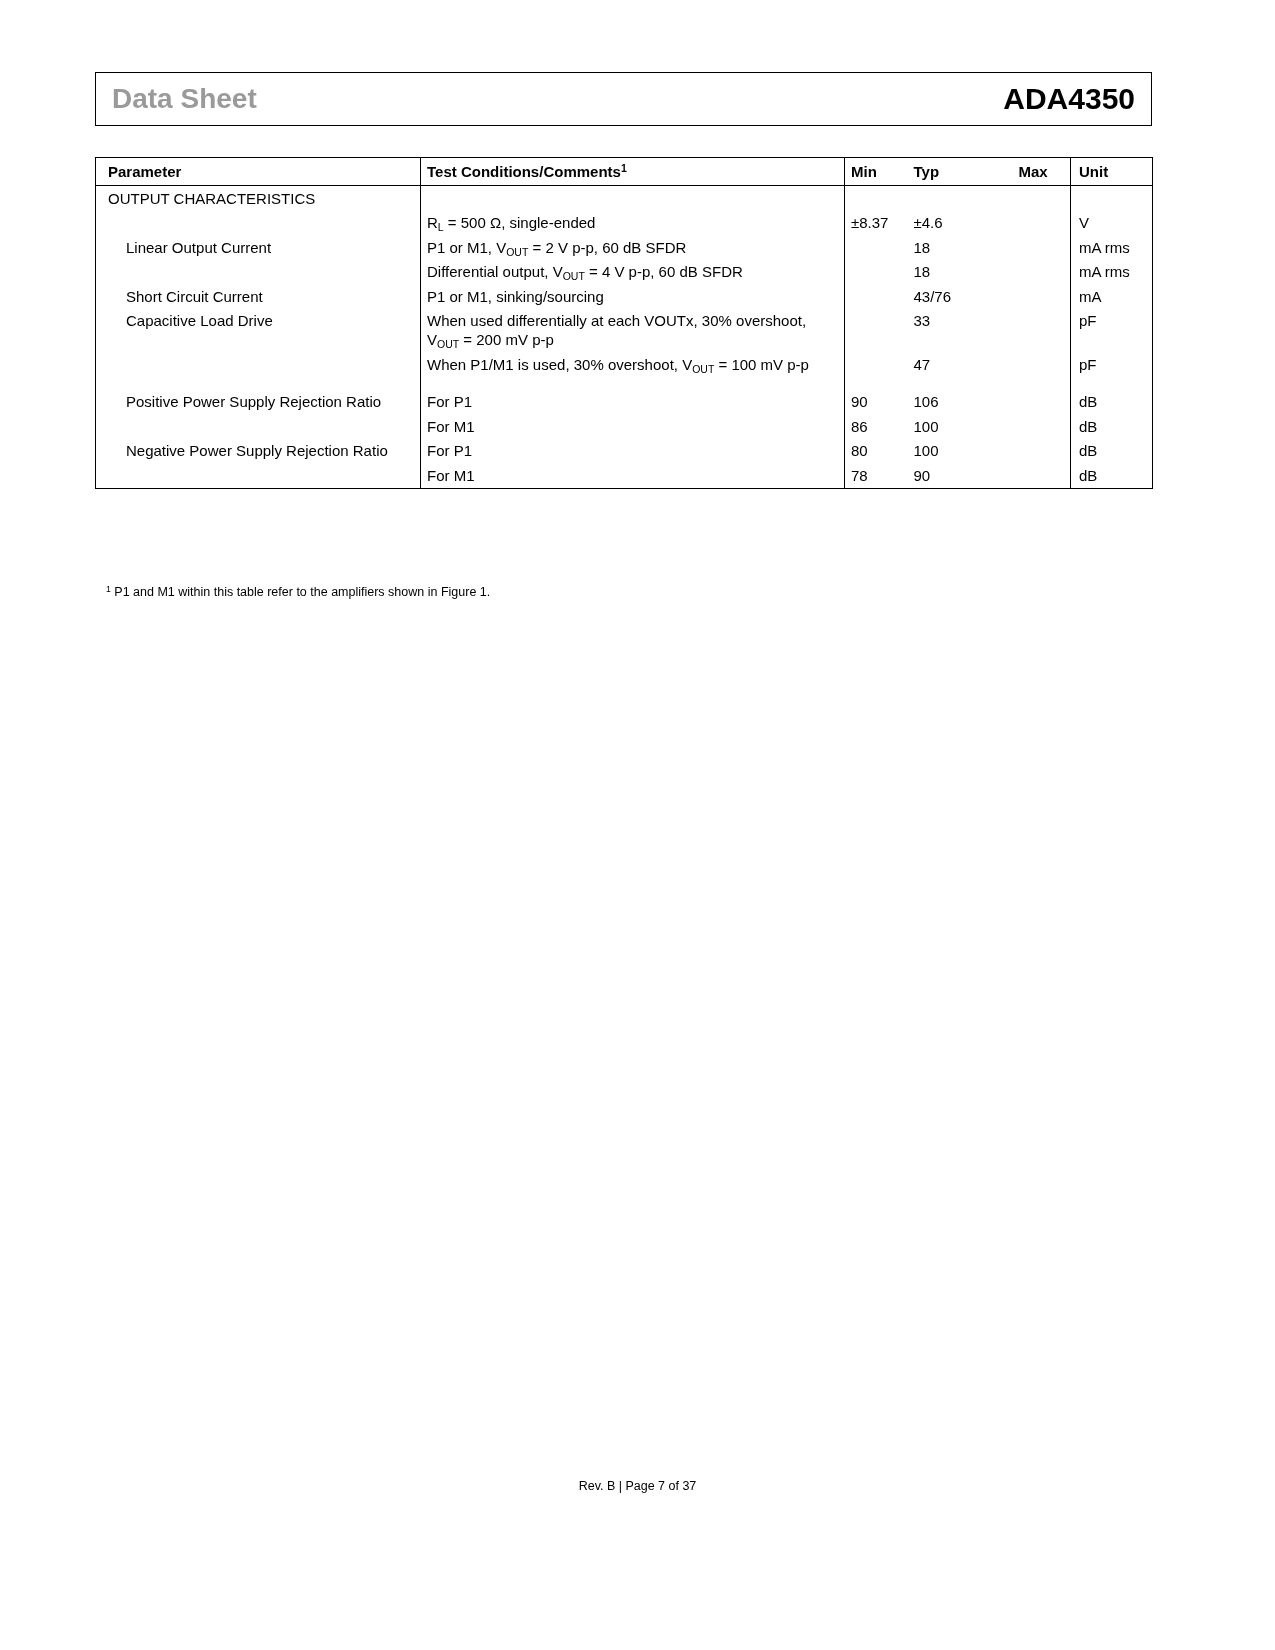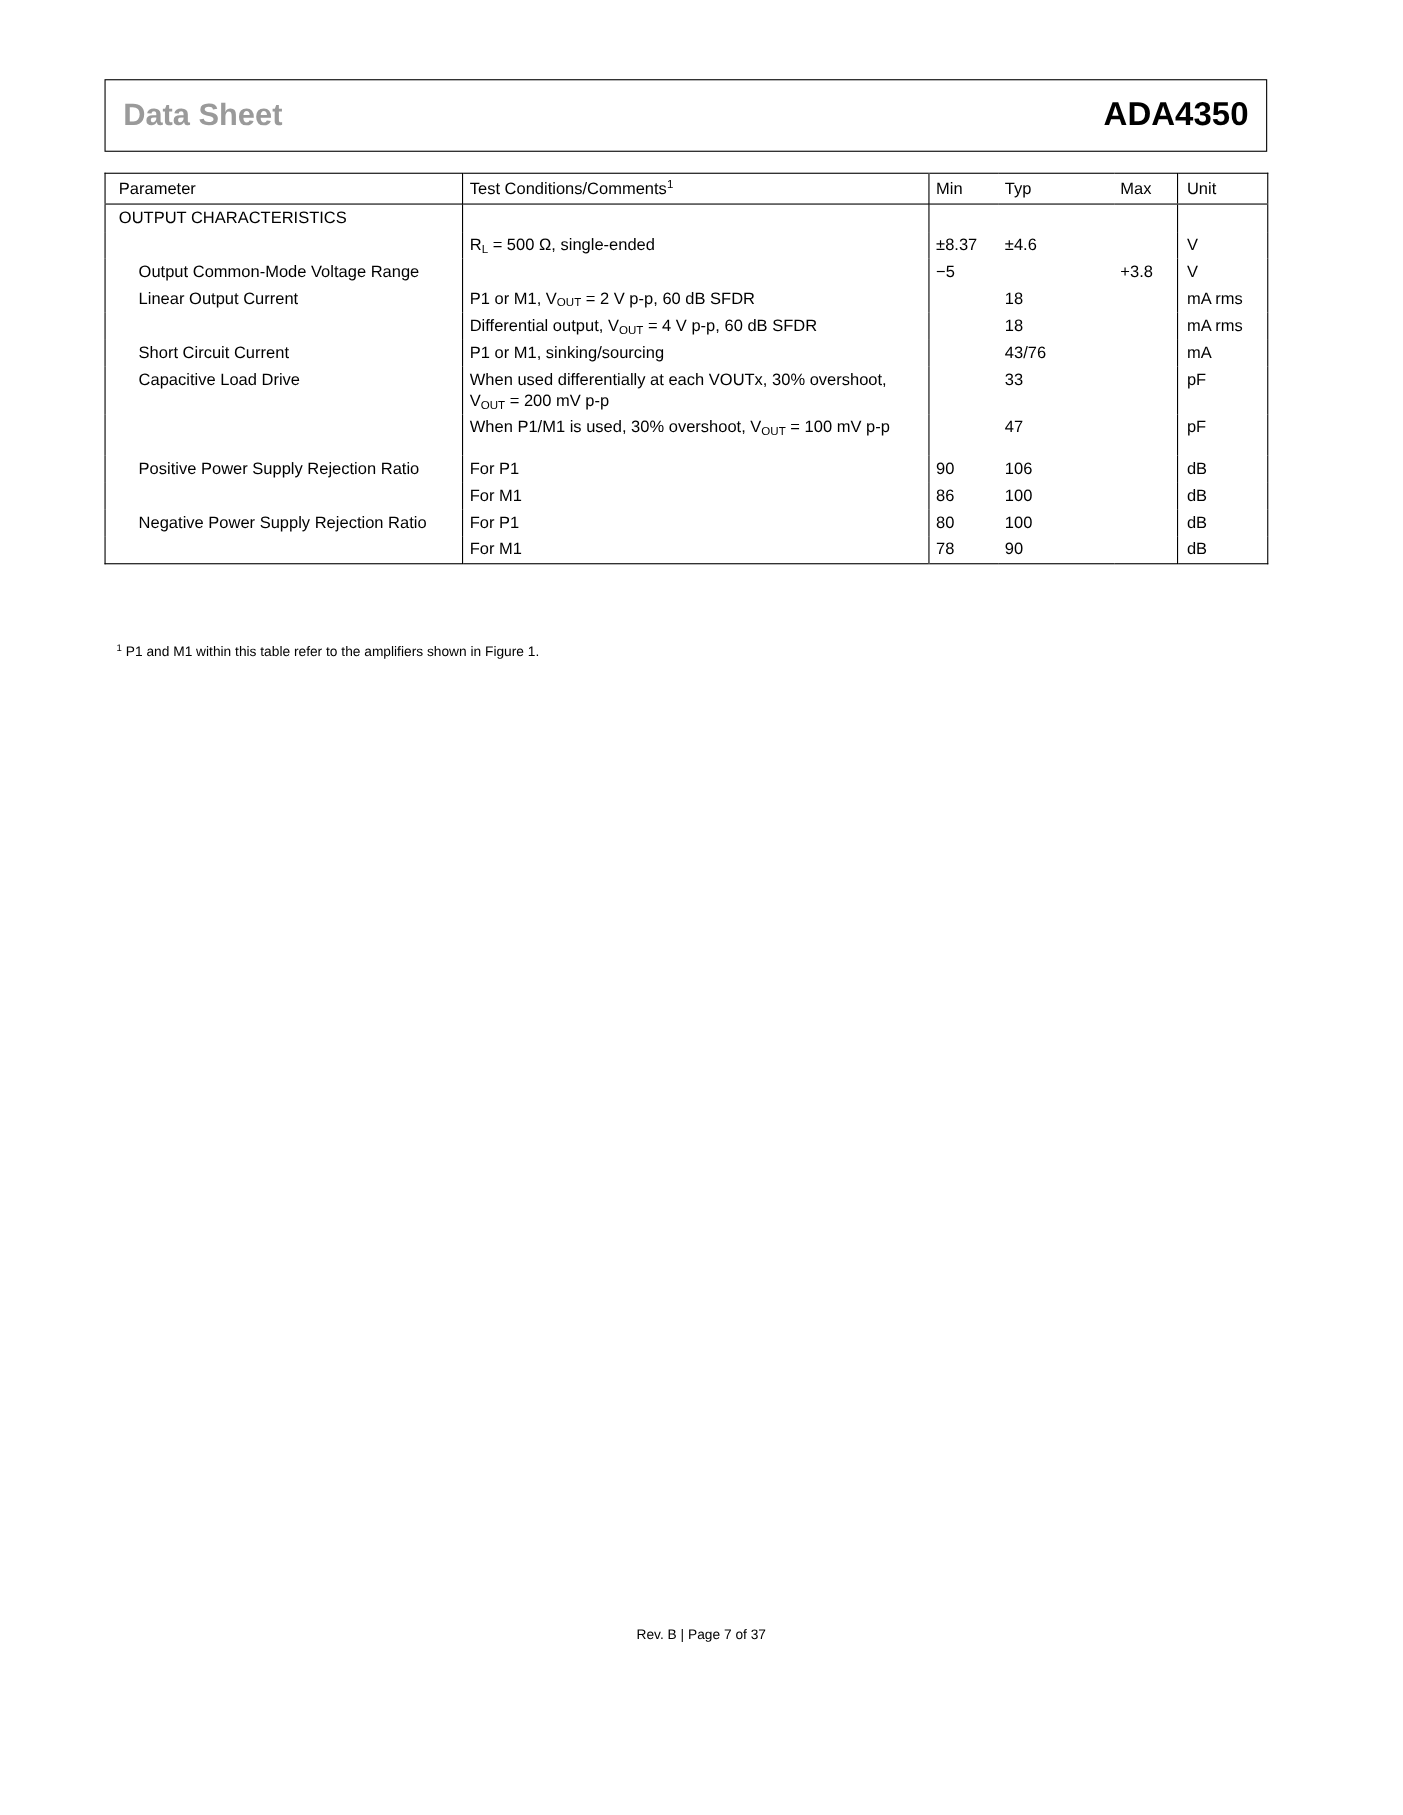--- a/index.html
+++ b/index.html
@@ -15,21 +15,21 @@
     font-family: "Liberation Sans", sans-serif;
     overflow: hidden;
   }
 
   
   .header-box {
     position: absolute;
     left: 95px;
     top: 72px;
     width: 1057px;
-    height: 66px;
+    height: 54px;
     border: 1.5px solid #000;
     box-sizing: border-box;
     display: flex;
     align-items: center;
     justify-content: space-between;
     padding: 0 16px;
   }
   .doc-type {
     font-size: 28px;
     font-weight: bold;
@@ -56,21 +56,21 @@
     border-bottom-width: 1.5px;
   }
   .spec-table th, .spec-table td {
     padding: 2.5px 6px 3px 6px;
     vertical-align: top;
     text-align: left;
     font-weight: normal;
     overflow: hidden;
   }
   .spec-table thead th {
-    font-weight: normal;
+    font-weight: bold;
     border-bottom: 1.5px solid #000;
     padding-top: 4px;
     padding-bottom: 4px;
   }
   th.cp, td.cp { border-right: 1px solid #000; padding-left: 12px; }
   th.cc, td.cc { border-right: 1px solid #000; }
   th.cu, td.cu { border-left: 1px solid #000; padding-left: 8px; }
   tr.sec td { border-top: 1px solid #000; }
   tr:not(.sec) td.cp { padding-left: 30px; }
   tr.gap td { padding-bottom: 16px; }
@@ -135,28 +135,20 @@
       </tr>
       <tr>
         <td class="cp"></td>
         <td class="cc">R<sub>L</sub> = 500 Ω, single-ended</td>
         <td>±8.37</td>
         <td>±4.6</td>
         <td></td>
         <td class="cu">V</td>
       </tr>
       <tr>
-        <td class="cp">Output Common-Mode Voltage Range</td>
-        <td class="cc"></td>
-        <td>−5</td>
-        <td></td>
-        <td>+3.8</td>
-        <td class="cu">V</td>
-      </tr>
-      <tr>
         <td class="cp">Linear Output Current</td>
         <td class="cc">P1 or M1, V<sub>OUT</sub> = 2 V p-p, 60 dB SFDR</td>
         <td></td>
         <td>18</td>
         <td></td>
         <td class="cu">mA rms</td>
       </tr>
       <tr>
         <td class="cp"></td>
         <td class="cc">Differential output, V<sub>OUT</sub> = 4 V p-p, 60 dB SFDR</td>

